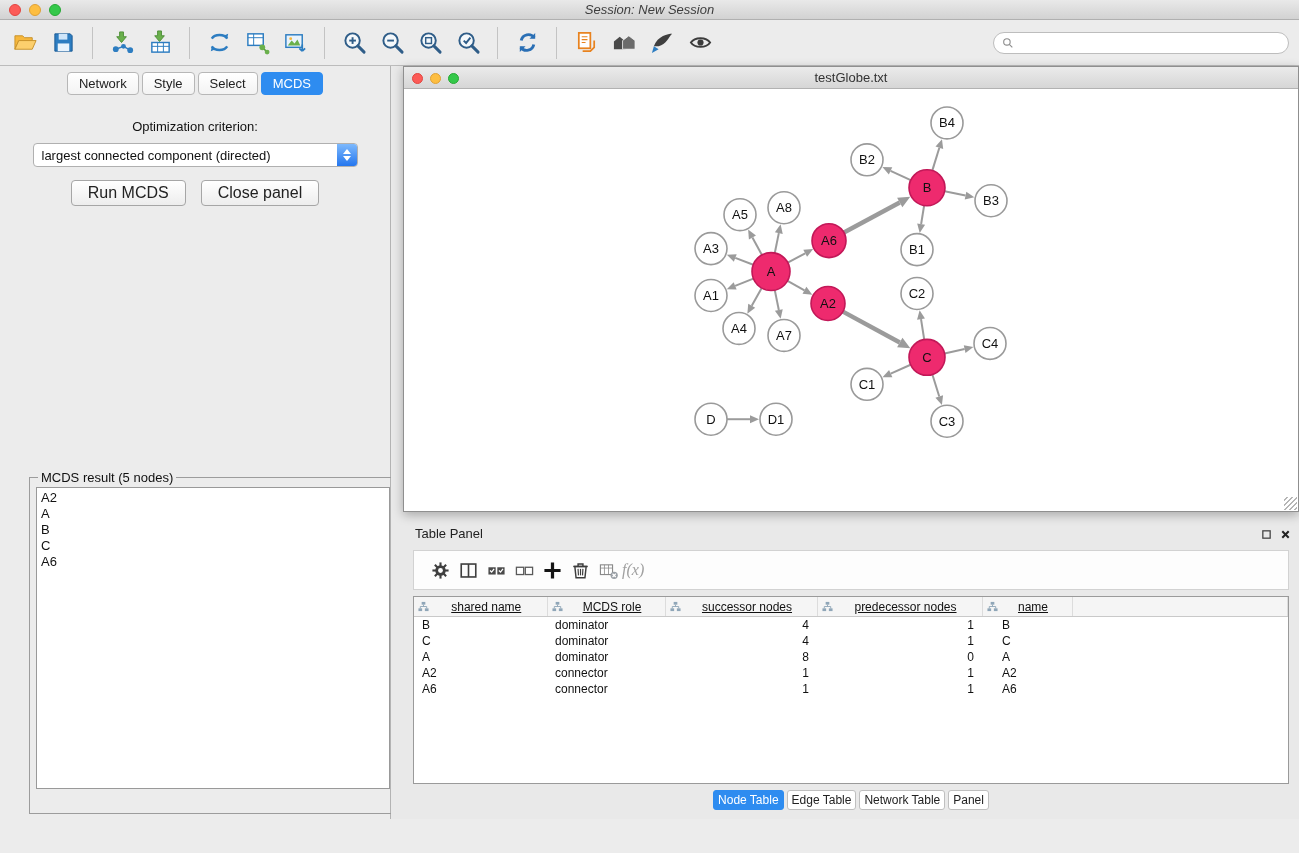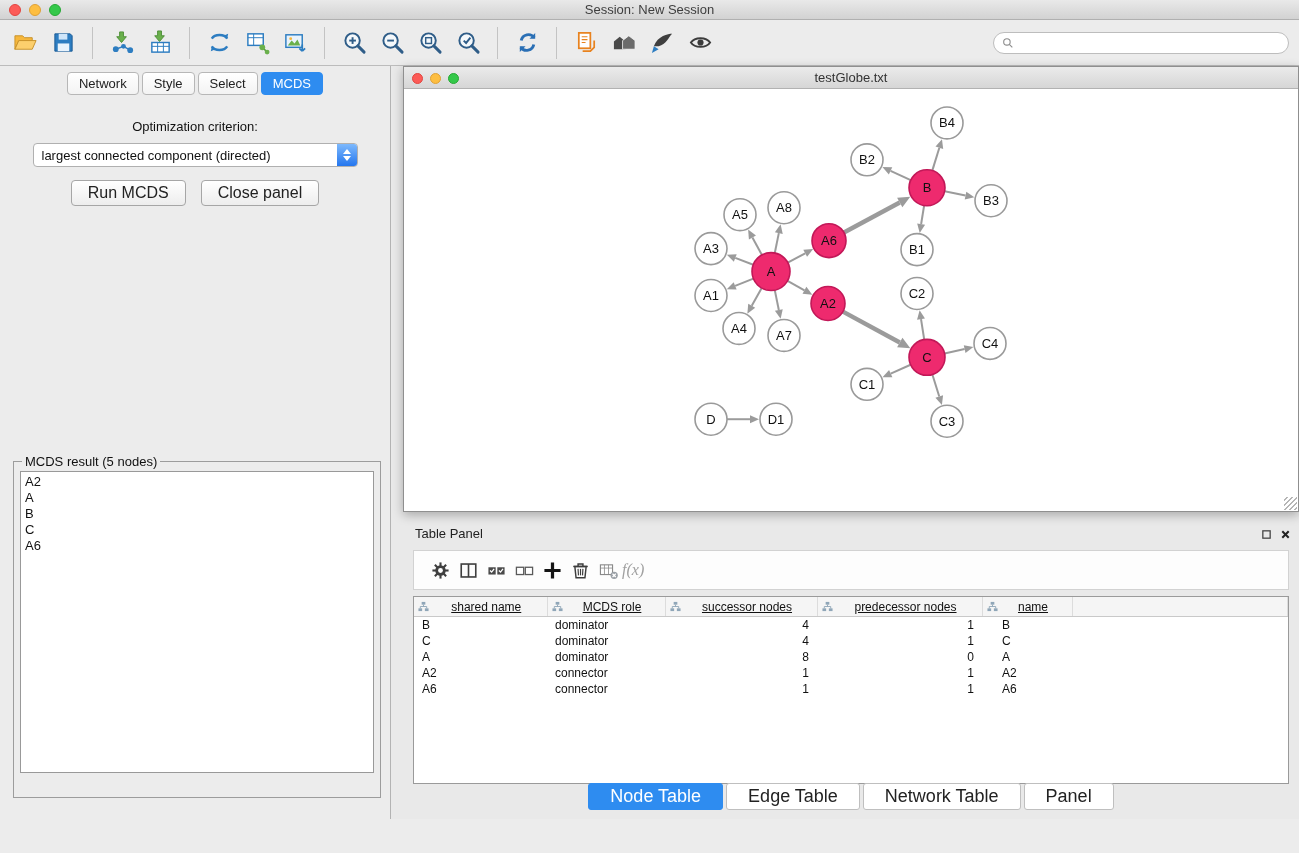--- a/index.html
+++ b/index.html
@@ -6,21 +6,21 @@
   body{font-family:"Liberation Sans", sans-serif; background:#d0d0d0;}
   .app{position:relative;width:1299px;height:853px;background:#ececec;overflow:hidden;}
 
   
   .titlebar{height:20px;background:linear-gradient(#e9e9e9,#d2d2d2);border-bottom:1px solid #b0b0b0;position:relative;display:flex;align-items:center;box-sizing:border-box;}
   .lights{position:absolute;left:9px;top:4px;display:flex;gap:8px;}
   .light{width:12px;height:12px;border-radius:50%;box-sizing:border-box;}
   .light.red{background:#fc5b57;border:1px solid #e2453f;}
   .light.yellow{background:#fdbe41;border:1px solid #e0a135;}
   .light.green{background:#34c84a;border:1px solid #26a934;}
-  .tb-title{flex:1;text-align:center;font-size:13px;color:#3e3e3e;}
+  .tb-title{flex:1;text-align:center;font-size:13px;color:#3e3e3e;font-style:italic;}
 
   
   .toolbar{height:46px;border-bottom:1px solid #bcbcbc;background:#ececec;display:flex;align-items:center;position:relative;padding-left:6px;box-sizing:border-box;}
   .tb-groups{display:flex;align-items:center;}
   .tb-btn{width:38px;height:34px;background:transparent;border:none;display:flex;align-items:center;justify-content:center;padding:0;cursor:default;}
   .tb-ic{display:flex;}
   .tb-ic svg{width:25px;height:25px;}
   .tb-sep{width:1px;height:32px;background:#c3c3c3;margin:0 10px;}
   .search-wrap{position:absolute;right:10px;top:12px;width:296px;height:22px;background:#fff;border:1px solid #bdbdbd;border-radius:12px;display:flex;align-items:center;padding-left:7px;box-sizing:border-box;}
   .search-ic{display:flex;}
@@ -42,21 +42,21 @@
   .cp-tab.sel{background:#2e8cf0;border-color:#2e8cf0;color:#fff;}
   .cp-opt-label{text-align:center;font-size:13px;margin-top:24px;color:#111;}
   .cp-dropdown{position:relative;margin:9px auto 0;width:325px;height:24px;background:#fff;border:1px solid #b0b0b0;border-radius:4px;box-sizing:border-box;display:flex;align-items:center;overflow:hidden;}
   .dd-text{font-size:13px;padding-left:8px;flex:1;white-space:nowrap;overflow:hidden;color:#111;}
   .dd-cap{width:20px;height:100%;background:linear-gradient(#7db9fd,#2476ee);display:flex;flex-direction:column;align-items:center;justify-content:center;gap:2px;}
   .tri{width:0;height:0;border-left:4px solid transparent;border-right:4px solid transparent;}
   .tri.up{border-bottom:5px solid #fff;}
   .tri.down{border-top:5px solid #fff;}
   .cp-btnrow{display:flex;justify-content:center;gap:15px;margin-top:13px;}
   .mac-btn{font-size:16px;padding:3px 16px;background:linear-gradient(#ffffff,#ededed);border:1px solid #a6a6a6;border-radius:4px;color:#222;cursor:default;}
-  .result-fieldset{position:absolute;left:13px;top:388px;width:368px;height:344px;border:1px solid #9c9c9c;margin:0;padding:2px 6px 24px;box-sizing:border-box;display:flex;flex-direction:column;}
+  .result-fieldset{position:absolute;left:13px;top:388px;width:368px;height:344px;border:1px solid #9c9c9c;margin:16px;padding:2px 6px 24px;box-sizing:border-box;display:flex;flex-direction:column;}
   .result-fieldset legend{font-size:13px;padding:0 3px;margin-left:2px;color:#111;}
   .result-list{flex:1;background:#fff;border:1px solid #999;box-sizing:border-box;overflow:auto;padding:2px 4px;font-size:13px;line-height:16px;color:#111;}
   .result-item{height:16px;}
 
   
   .network-window{position:absolute;left:12px;top:0;right:0;height:446px;border:1px solid #8f8f8f;background:#fff;box-shadow:0 3px 10px rgba(0,0,0,0.28);box-sizing:border-box;}
   .nw-titlebar{height:22px;background:linear-gradient(#ebebeb,#d6d6d6);border-bottom:1px solid #b2b2b2;position:relative;display:flex;align-items:center;justify-content:center;font-size:13px;color:#333;box-sizing:border-box;}
   .nw-lights{position:absolute;left:8px;top:6px;display:flex;gap:7px;}
   .nw-lights .light{width:11px;height:11px;}
   .nw-canvas{position:relative;height:calc(100% - 22px);overflow:hidden;background:#fff;}
@@ -75,21 +75,21 @@
   .nt-table{border-collapse:collapse;width:100%;table-layout:fixed;font-size:12px;color:#111;}
   .nt-table th{height:19px;background:#f5f5f5;border-right:1px solid #dcdcdc;border-bottom:1px solid #c9c9c9;font-weight:normal;position:relative;font-size:12px;padding:0;}
   .th-ic{position:absolute;left:4px;top:4px;display:flex;}
   .th-ic svg{width:11px;height:11px;}
   .th-lab{display:block;padding:0 4px 0 16px;text-decoration:underline;}
   .nt-table td{height:16px;padding:0 8px;white-space:nowrap;overflow:hidden;}
   .nt-table td.num{text-align:right;}
   .nt-table td.namecol{padding-left:20px;}
   col.c0{width:133px;}col.c1{width:118px;}col.c2{width:152px;}col.c3{width:165px;}col.c4{width:90px;}
   .table-tabs{position:absolute;bottom:6px;left:0;right:0;display:flex;justify-content:center;gap:3px;}
-  .t-tab{font-size:18px;padding:2px 21px;background:#fff;border:1px solid #bfbfbf;border-radius:3px;color:#222;cursor:default;}
+  .t-tab{font-size:12px;padding:2px 4px;background:#fff;border:1px solid #bfbfbf;border-radius:3px;color:#222;cursor:default;}
   .t-tab.sel{background:#2e8cf0;color:#fff;border-color:#2e8cf0;}
 
   
   .statusbar{height:34px;border-top:1px solid #b3b3b3;background:#ececec;position:relative;display:flex;align-items:center;box-sizing:border-box;}
   .sb-left-btn{margin-left:10px;width:28px;height:22px;background:linear-gradient(#fff,#ececec);border:1px solid #a6a6a6;border-radius:3px;display:flex;align-items:center;justify-content:center;padding:0;cursor:default;}
   .sb-ic{display:flex;}
   .sb-ic svg{width:18px;height:18px;}
   .memory-btn{position:absolute;right:12px;height:22px;padding:0 10px;background:linear-gradient(#fff,#ededed);border:1px solid #a6a6a6;border-radius:4px;display:flex;align-items:center;gap:6px;font-size:12px;color:#222;cursor:default;}
   .mem-dot{width:11px;height:11px;border-radius:50%;background:#2fb52f;border:1px solid #1f8f1f;box-sizing:border-box;}
 </style>

